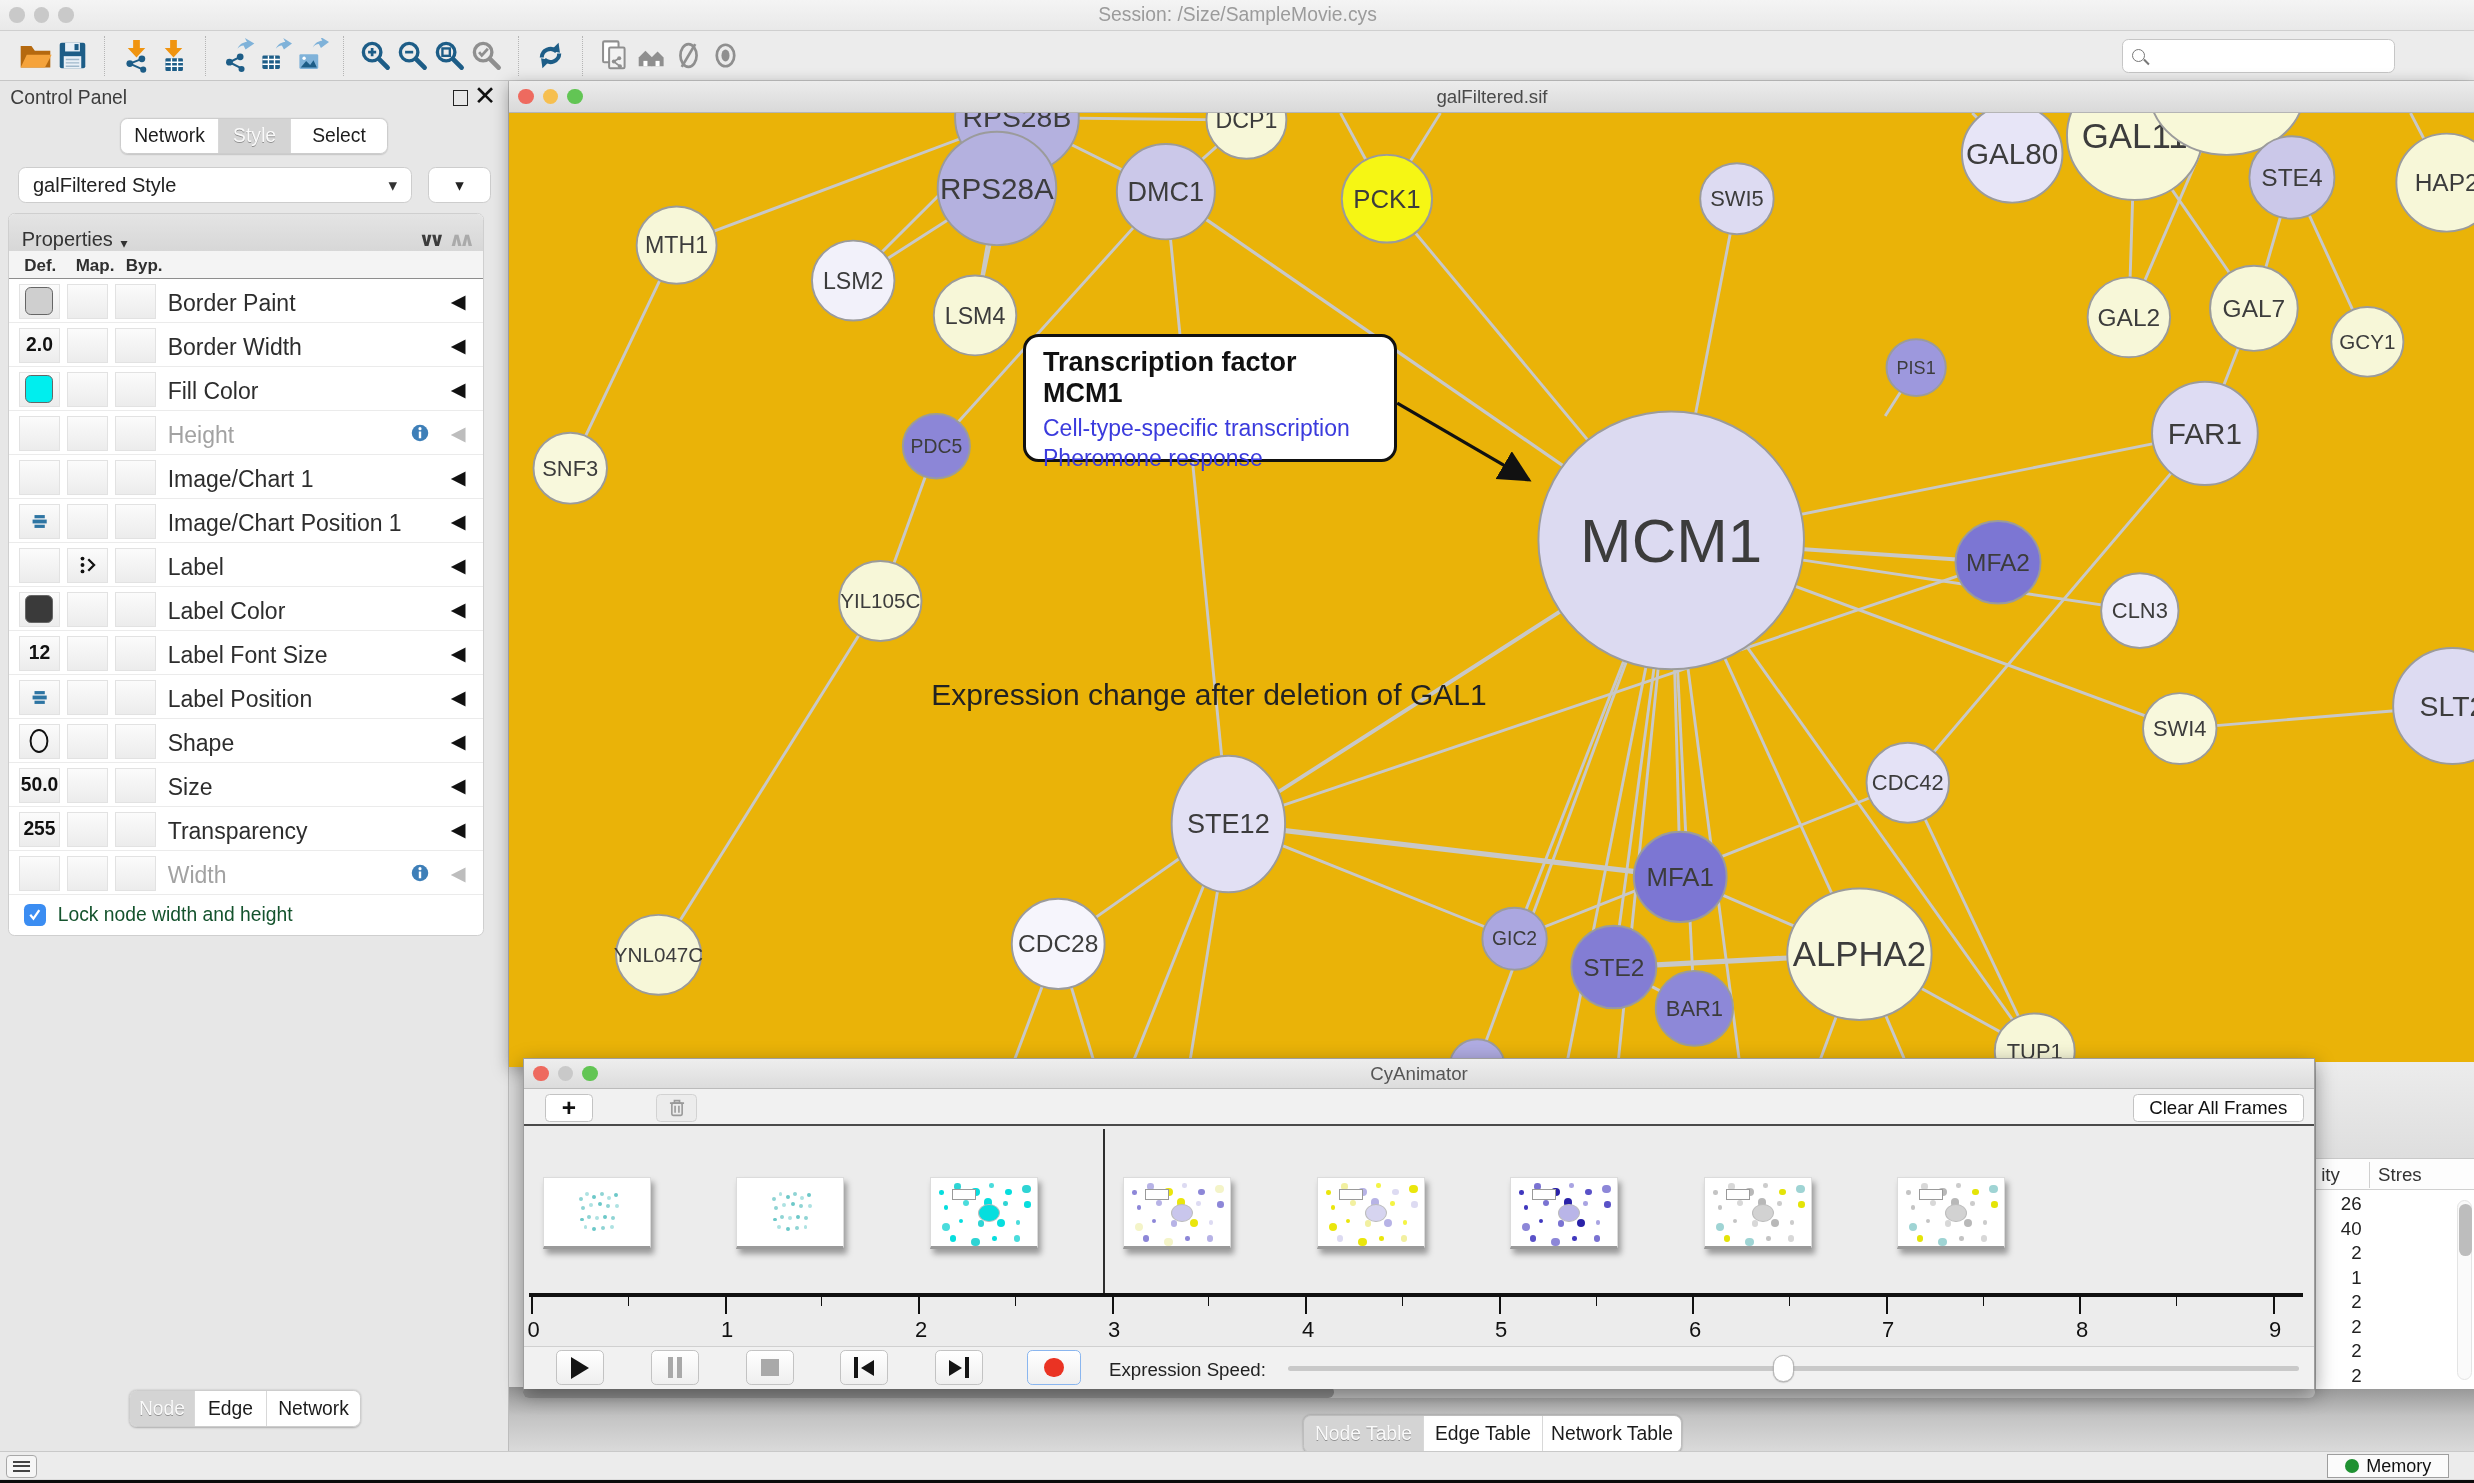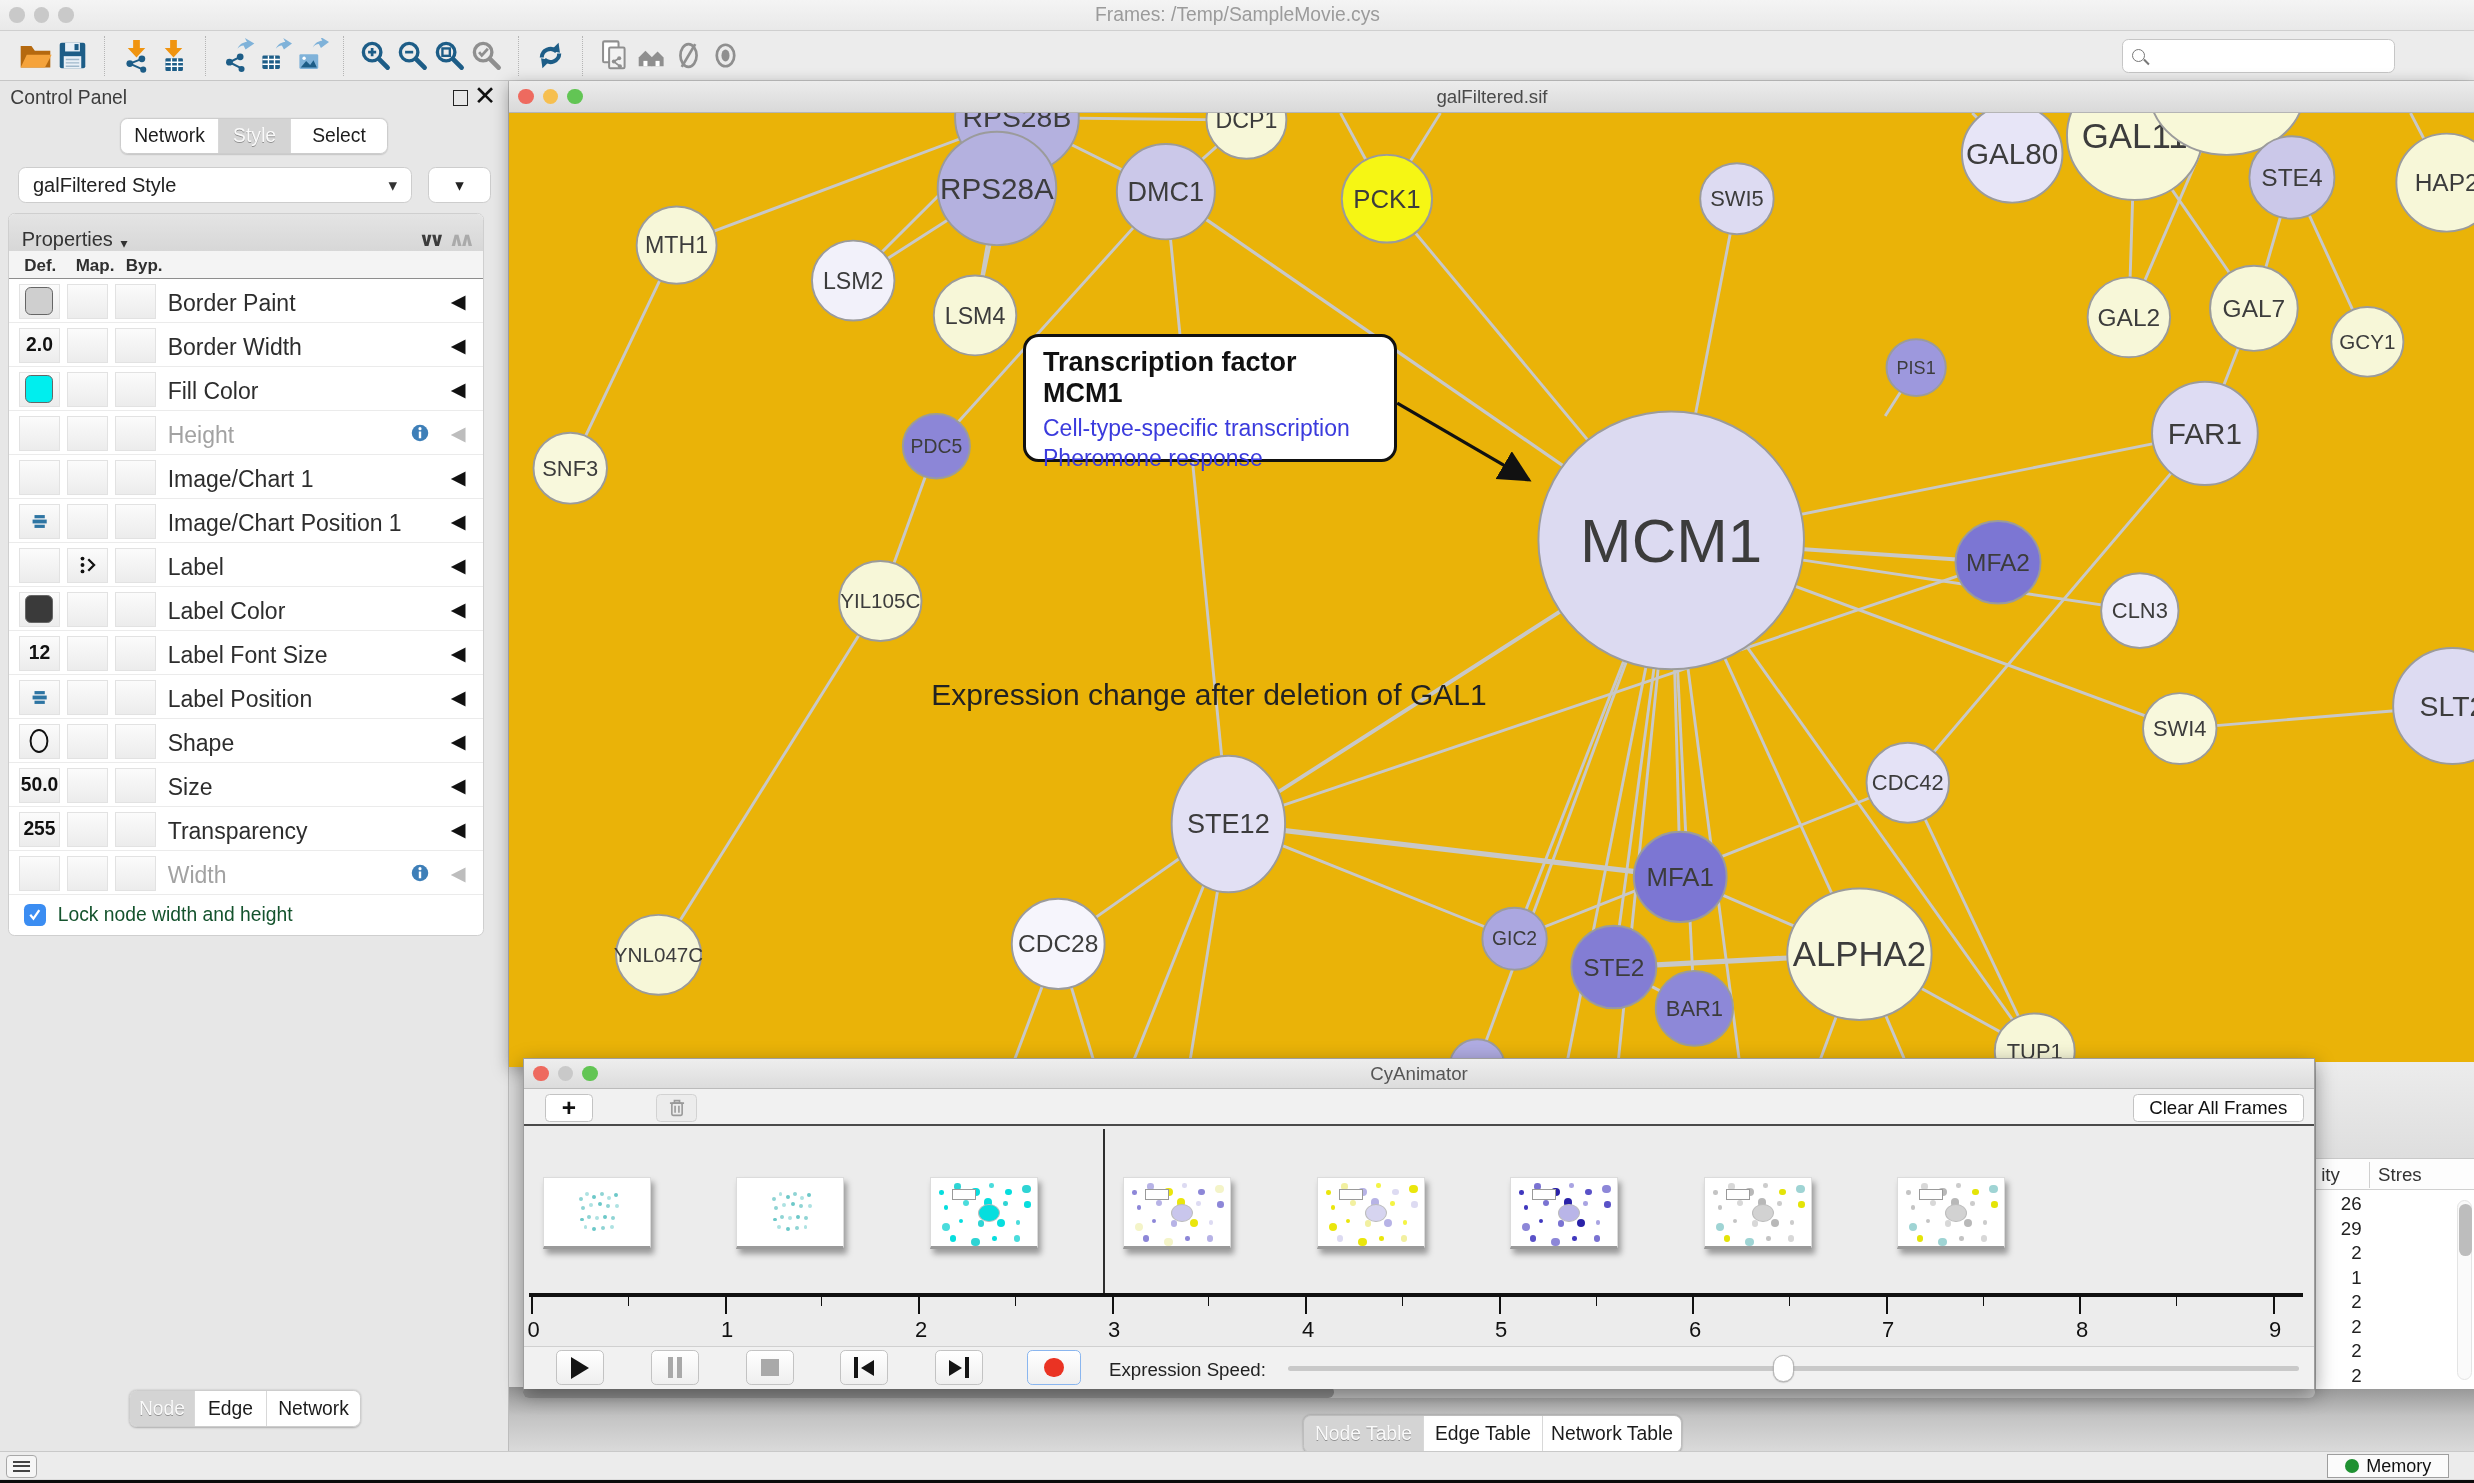--- a/index.html
+++ b/index.html
@@ -120,21 +120,21 @@
 #mem-dot{width:14px;height:14px;border-radius:50%}
 #screen-edge{position:absolute;left:0;top:1480px;width:2475px;height:3.9px;background:#0a0a0a}
 </style>
 </head>
 <body>
 
 <div id="titlebar">
   <span class="tl gray"></span>
   <span class="tl gray"></span>
   <span class="tl gray"></span>
-  <span id="app-title">Frames: /Temp/SampleMovie.cys</span>
+  <span id="app-title">Session: /Size/SampleMovie.cys</span>
 </div>
 
 <div id="toolbar">
   <div id="toolbar-icons">
       <span class="tbi">
         <svg viewBox="0 0 52 52">
           <path d="M4 12h16l5 7h23v25H4z" fill="#b5690f"></path>
           <path d="M4 44l9-19h37l-10 19z" fill="#f5a33b"></path>
         </svg>
       </span>
@@ -657,21 +657,21 @@
 
 <div id="table-frag">
   <div id="tf-strip"></div>
   <div id="tf-header">
     <span id="tf-col1">ity</span>
     <span id="tf-div"></span>
     <span id="tf-col2">Stres</span>
   </div>
   <div id="tp-rows">
       <div class="tprow">26</div>
-      <div class="tprow">29</div>
+      <div class="tprow">40</div>
       <div class="tprow">2</div>
       <div class="tprow">1</div>
       <div class="tprow">2</div>
       <div class="tprow">2</div>
       <div class="tprow">2</div>
       <div class="tprow">2</div>
     </div>
   <div id="tf-scroll">
       <div id="tf-thumb"></div>
     </div>

